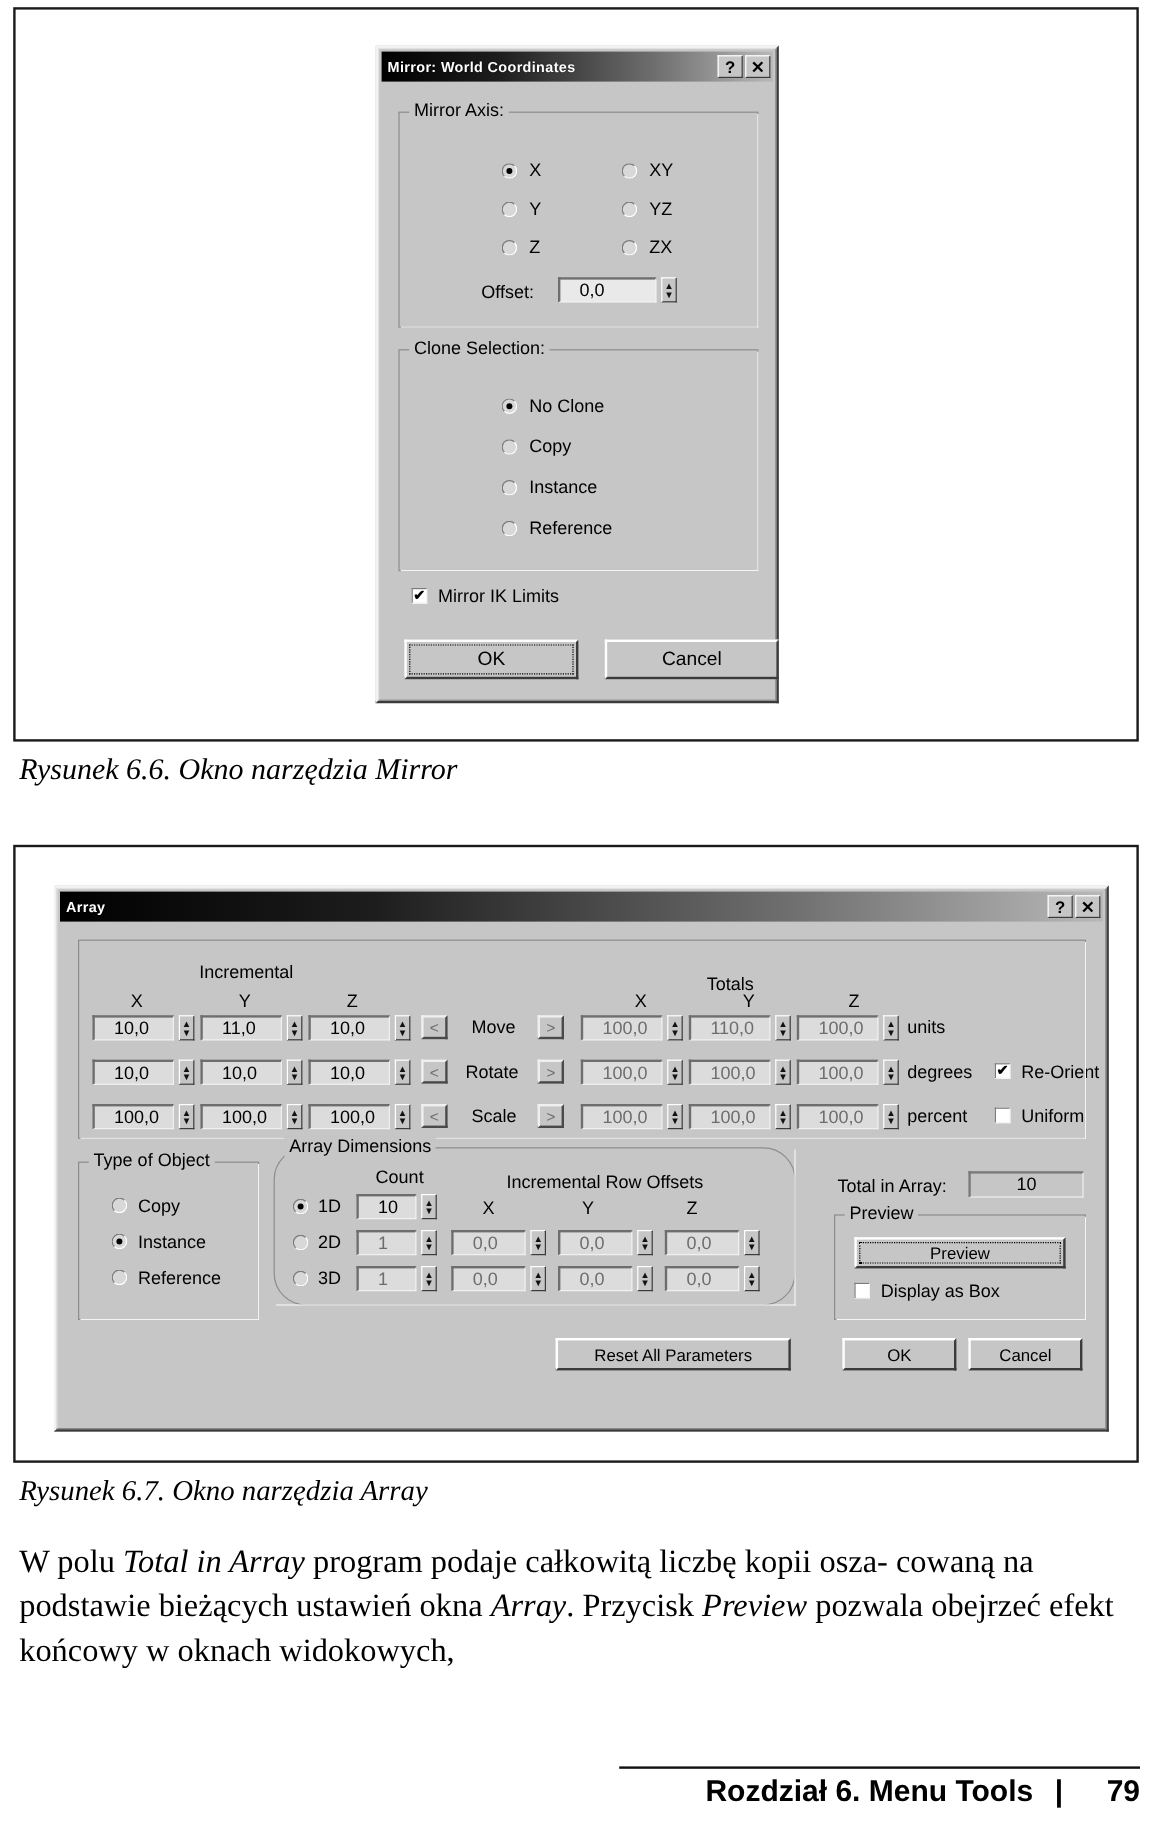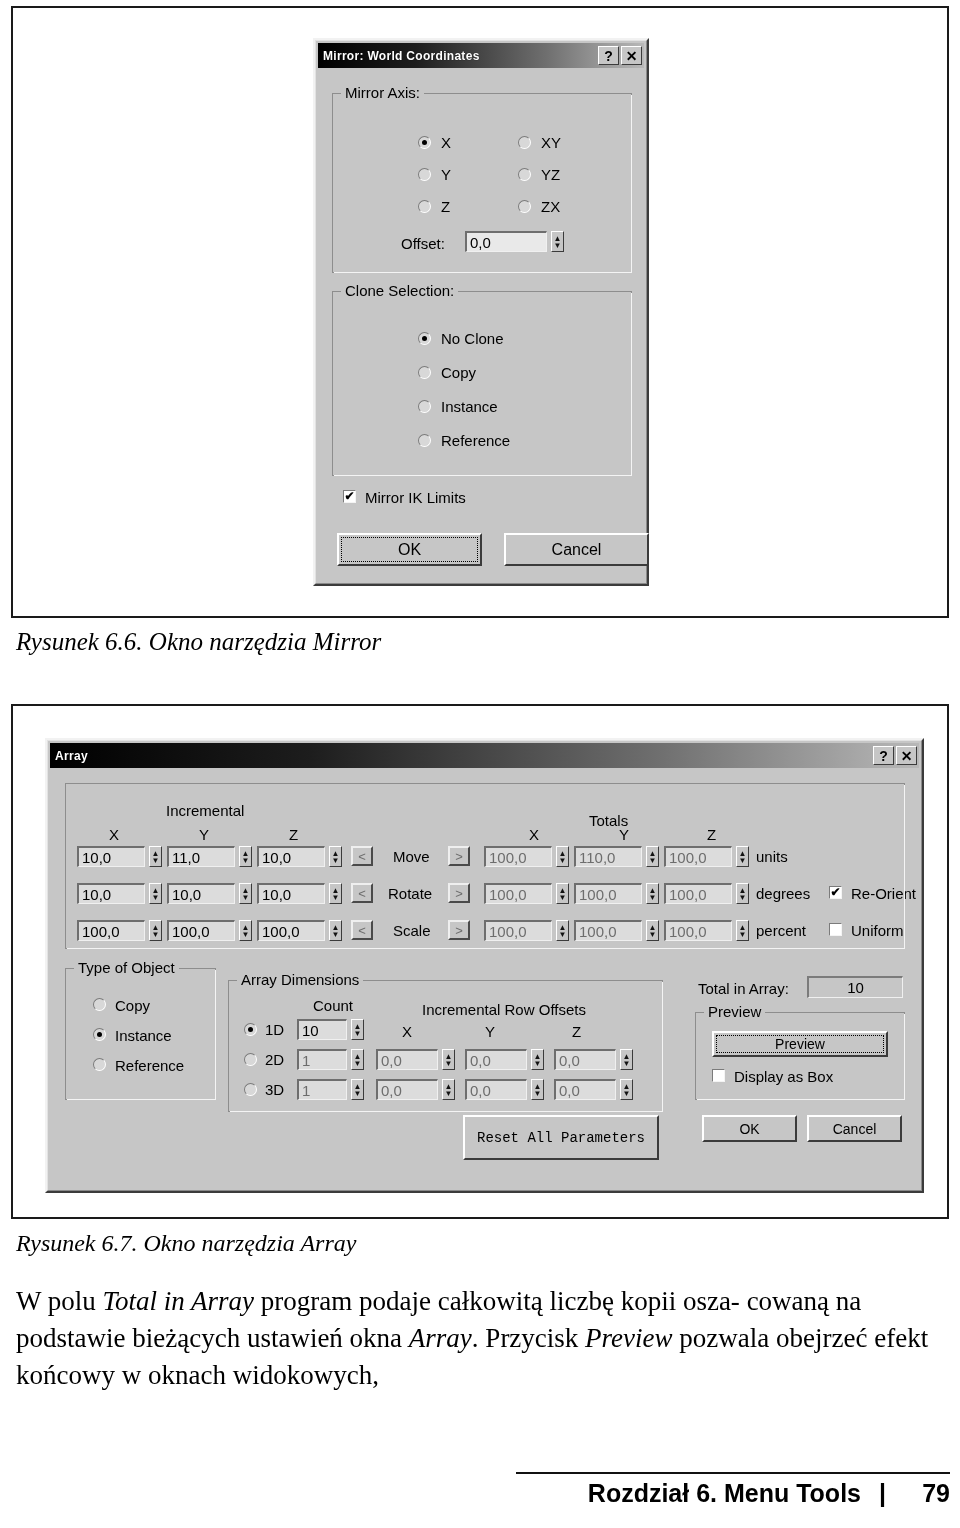--- a/index.html
+++ b/index.html
@@ -89,21 +89,21 @@
   .cbx { position:absolute; width:13px; height:13px; background:#ffffff;
          border-top:1px solid #7b7b7b; border-left:1px solid #7b7b7b;
          border-right:1px solid #f4f4f4; border-bottom:1px solid #f4f4f4;
          font-size:12px; line-height:11px; text-align:center; color:#000; font-weight:bold; }
 
   
   .field {
     position:absolute; height:21px; background:#dcdcdc;
     border-top:2px solid #6e6e6e; border-left:2px solid #6e6e6e;
     border-right:1px solid #f0f0f0; border-bottom:1px solid #f0f0f0;
-    font-size:15px; padding:1px 3px; color:#000; overflow:hidden; white-space:nowrap;
+    font-size:15px; padding:1px 16px; color:#000; overflow:hidden; white-space:nowrap;
   }
   .field.white { background:#e9e9e9; }
   .field.dim { color:#6d6d6d; }
   .spin {
     position:absolute; width:13px; height:21px; background:#c6c6c6;
     border-top:1px solid #ffffff; border-left:1px solid #ffffff;
     border-right:1px solid #3b3b3b; border-bottom:1px solid #3b3b3b;
     display:flex; flex-direction:column; align-items:center; justify-content:center; line-height:7px;
     font-size:8px; color:#111;
   }
@@ -331,21 +331,21 @@
     <div class="grp" style="left:18px; top:228px; width:151px; height:132px;">
       <span class="grp-lbl">Type of Object</span>
       <span class="radio" style="left:27px; top:29px;"></span>
       <span class="lbl" style="left:49px; top:28px;">Copy</span>
       <span class="radio on" style="left:27px; top:59px;"></span>
       <span class="lbl" style="left:49px; top:58px;">Instance</span>
       <span class="radio" style="left:27px; top:89px;"></span>
       <span class="lbl" style="left:49px; top:88px;">Reference</span>
     </div>
 
-    <div class="grp" style="left:181px; top:240px; width:435px; height:132px;">
+    <div class="grp" style="left:181px; top:216px; width:435px; height:132px;border-radius:27px;">
       <span class="grp-lbl">Array Dimensions</span>
       <span class="lbl" style="left:84px; top:16px;">Count</span>
       <span class="lbl" style="left:193px; top:20px;">Incremental Row Offsets</span>
       <span class="lbl" style="left:173px; top:42px;">X</span>
       <span class="lbl" style="left:256px; top:42px;">Y</span>
       <span class="lbl" style="left:343px; top:42px;">Z</span>
 
       <span class="radio on" style="left:15px; top:42px;"></span>
       <span class="lbl" style="left:36px; top:40px;">1D</span>
       <span class="field" style="left:68px; top:38px; width:50px;">10</span>
@@ -404,21 +404,21 @@
     <span class="lbl" style="left:651px; top:240px;">Total in Array:</span>
     <span class="readonly" style="left:760px; top:236px; width:96px;">10</span>
 
     <div class="grp" style="left:648px; top:272px; width:210px; height:88px;">
       <span class="grp-lbl">Preview</span>
       <div class="btn focus small" style="left:16px; top:18px; width:176px; height:26px;">Preview</div>
       <span class="cbx" style="left:16px; top:56px;"></span>
       <span class="lbl" style="left:38px; top:55px;">Display as Box</span>
     </div>
 
-    <div class="btn small" style="left:416px; top:375px; width:196px; height:45px;font-family:Liberation Mono, monospace;">Reset All Parameters</div>
+    <div class="btn small" style="left:416px; top:375px; width:196px; height:27px;">Reset All Parameters</div>
     <div class="btn small" style="left:655px; top:375px; width:95px; height:27px;">OK</div>
     <div class="btn small" style="left:760px; top:375px; width:95px; height:27px;">Cancel</div>
   </div>
 </div>
 
 <div class="caption" id="cap2">Rysunek 6.7. Okno narzędzia Array</div>
 
 <div class="bodytext">
   <span>W polu </span><i>Total in Array</i><span> program podaje całkowitą liczbę kopii osza-</span>
   <span>cowaną na podstawie bieżących ustawień okna </span><i>Array</i><span>. Przycisk</span>

